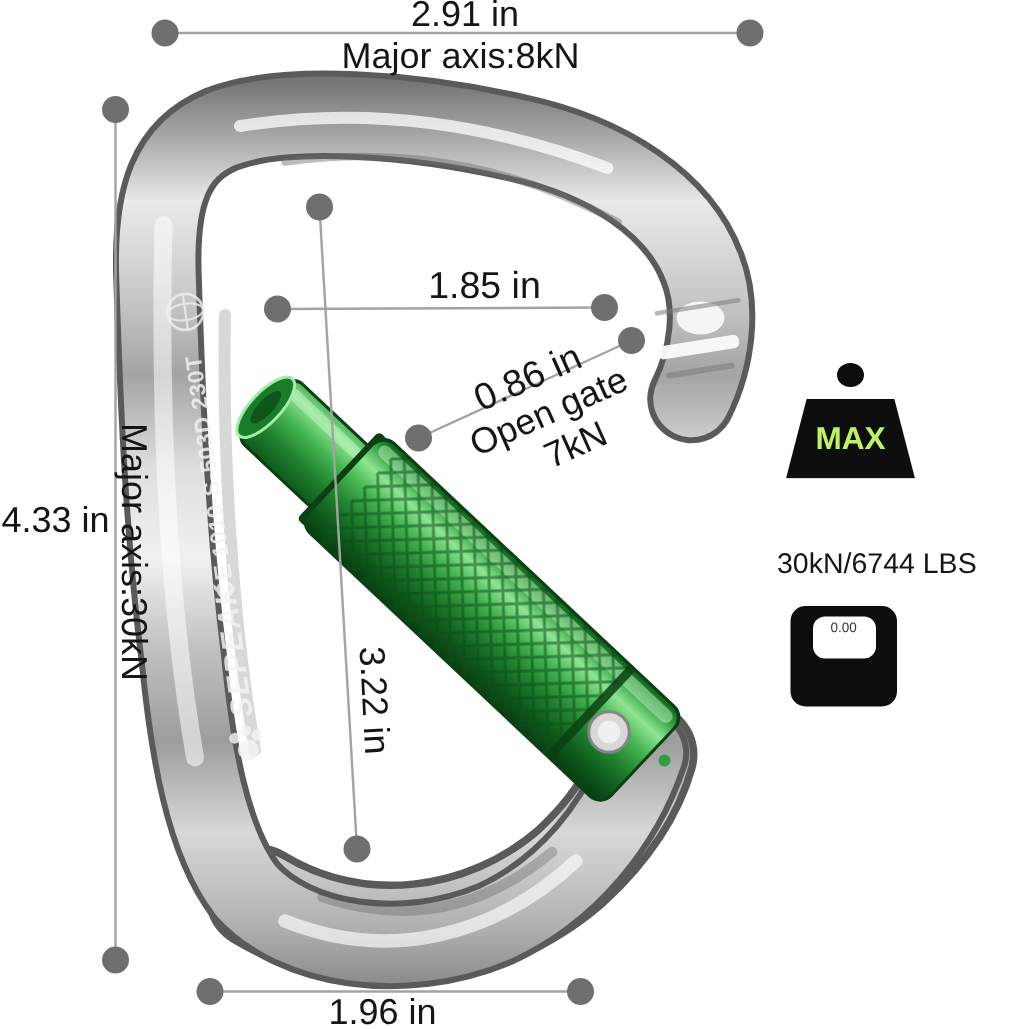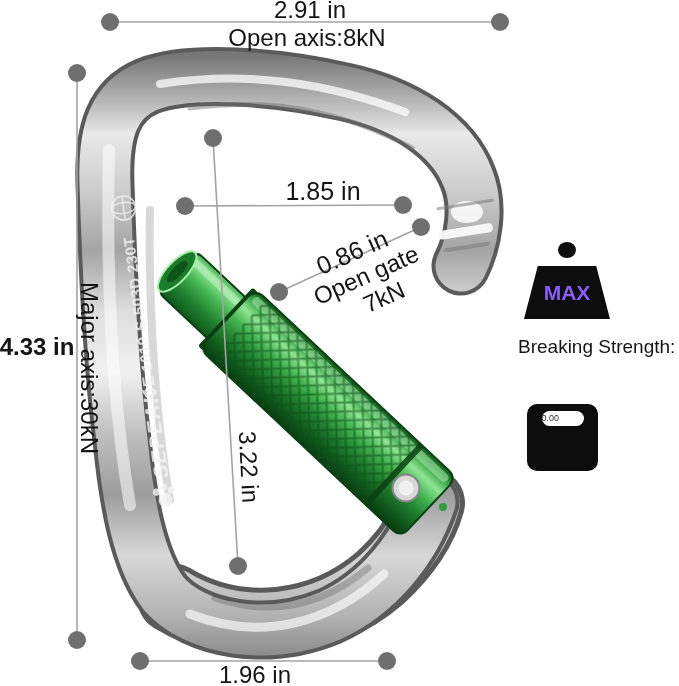--- a/index.html
+++ b/index.html
@@ -15,27 +15,27 @@
   .f24{font-size:24px;}
   .f25{font-size:25px;}
   .specs-text{position:absolute;white-space:nowrap;}
   
   .max-icon{position:absolute;left:524px;top:242px;width:86px;height:78px;}
   .max-ring{position:absolute;left:50%;top:0;transform:translateX(-50%);
     width:18px;height:16px;border:8px solid #0d0d0d;border-radius:50%;}
   .max-body{position:absolute;left:0;top:24px;width:86px;height:53px;background:#0d0d0d;
     clip-path:polygon(16% 0,84% 0,100% 100%,0 100%);}
   .max-text{position:absolute;left:0;right:0;top:50%;transform:translateY(-50%);
-    text-align:center;color:#8b5cf6;font-weight:bold;font-size:21px;letter-spacing:0;}
+    text-align:center;color:#bef264;font-weight:bold;font-size:21px;letter-spacing:0;}
   
   .scale-icon{position:absolute;left:527px;top:404px;width:71px;height:67px;
     background:#0d0d0d;border-radius:10px;}
   .scale-display{position:absolute;left:50%;top:7px;transform:translateX(-50%);
-    width:42px;height:15px;background:#ffffff;border-radius:8px;
-    font-size:9px;color:#333;line-height:15px;}
+    width:42px;height:28px;background:#ffffff;border-radius:8px;
+    font-size:9px;color:#333;text-align:center;line-height:15px;}
 </style>
 </head>
 <body>
 
 <div class="stage">
 
   <svg width="679" height="686" viewBox="0 0 679 686" style="position:absolute;left:0;top:0;">
     <defs>
       <linearGradient id="metalV" gradientUnits="userSpaceOnUse" x1="0" y1="55" x2="0" y2="665">
         <stop offset="0" stop-color="#767676"></stop>
@@ -173,42 +173,42 @@
       </g>
       <g>
         <line x1="140" y1="661" x2="387" y2="661"></line>
         <circle cx="140" cy="661" r="9" stroke="none"></circle>
         <circle cx="387" cy="661" r="9" stroke="none"></circle>
       </g>
     </g>
   </svg>
 
   <div class="lbl f24" style="left:310px;top:10px;">2.91 in</div>
-  <div class="lbl f24" style="left:307px;top:38px;">Open axis:8kN</div>
-
-  <div class="lbl f24" style="left:37px;top:347px;font-weight:bold;">4.33 in</div>
+  <div class="lbl f24" style="left:307px;top:38px;">Major axis:8kN</div>
+
+  <div class="lbl f24" style="left:37px;top:347px;">4.33 in</div>
   <div class="lbl f24 rot90" style="left:89px;top:368px;">Major axis:30kN</div>
 
   <div class="lbl f25" style="left:292px;top:191px;margin-left:31px;">1.85 in</div>
 
   <div class="lbl f25 rotm24" style="left:352px;top:252px;">0.86 in</div>
   <div class="lbl f24 rotm24" style="left:366px;top:275px;">Open gate</div>
   <div class="lbl f24 rotm24" style="left:384px;top:297px;">7kN</div>
 
   <div class="lbl f24 rot87" style="left:249px;top:467px;">3.22 in</div>
 
   <div class="lbl f24" style="left:255px;top:675px;">1.96 in</div>
 
   <div class="max-icon">
     <div class="max-ring"></div>
     <div class="max-body">
       <div class="max-text">MAX</div>
     </div>
   </div>
 
-  <div class="specs-text" style="left:518px;top:336px;font-size:19px;">Breaking Strength:</div>
+  <div class="specs-text" style="left:518px;top:366px;font-size:19px;">30kN/6744 LBS</div>
 
   <div class="scale-icon">
     <div class="scale-display">0.00</div>
   </div>
 
 
 </div>
 
 </body></html>

